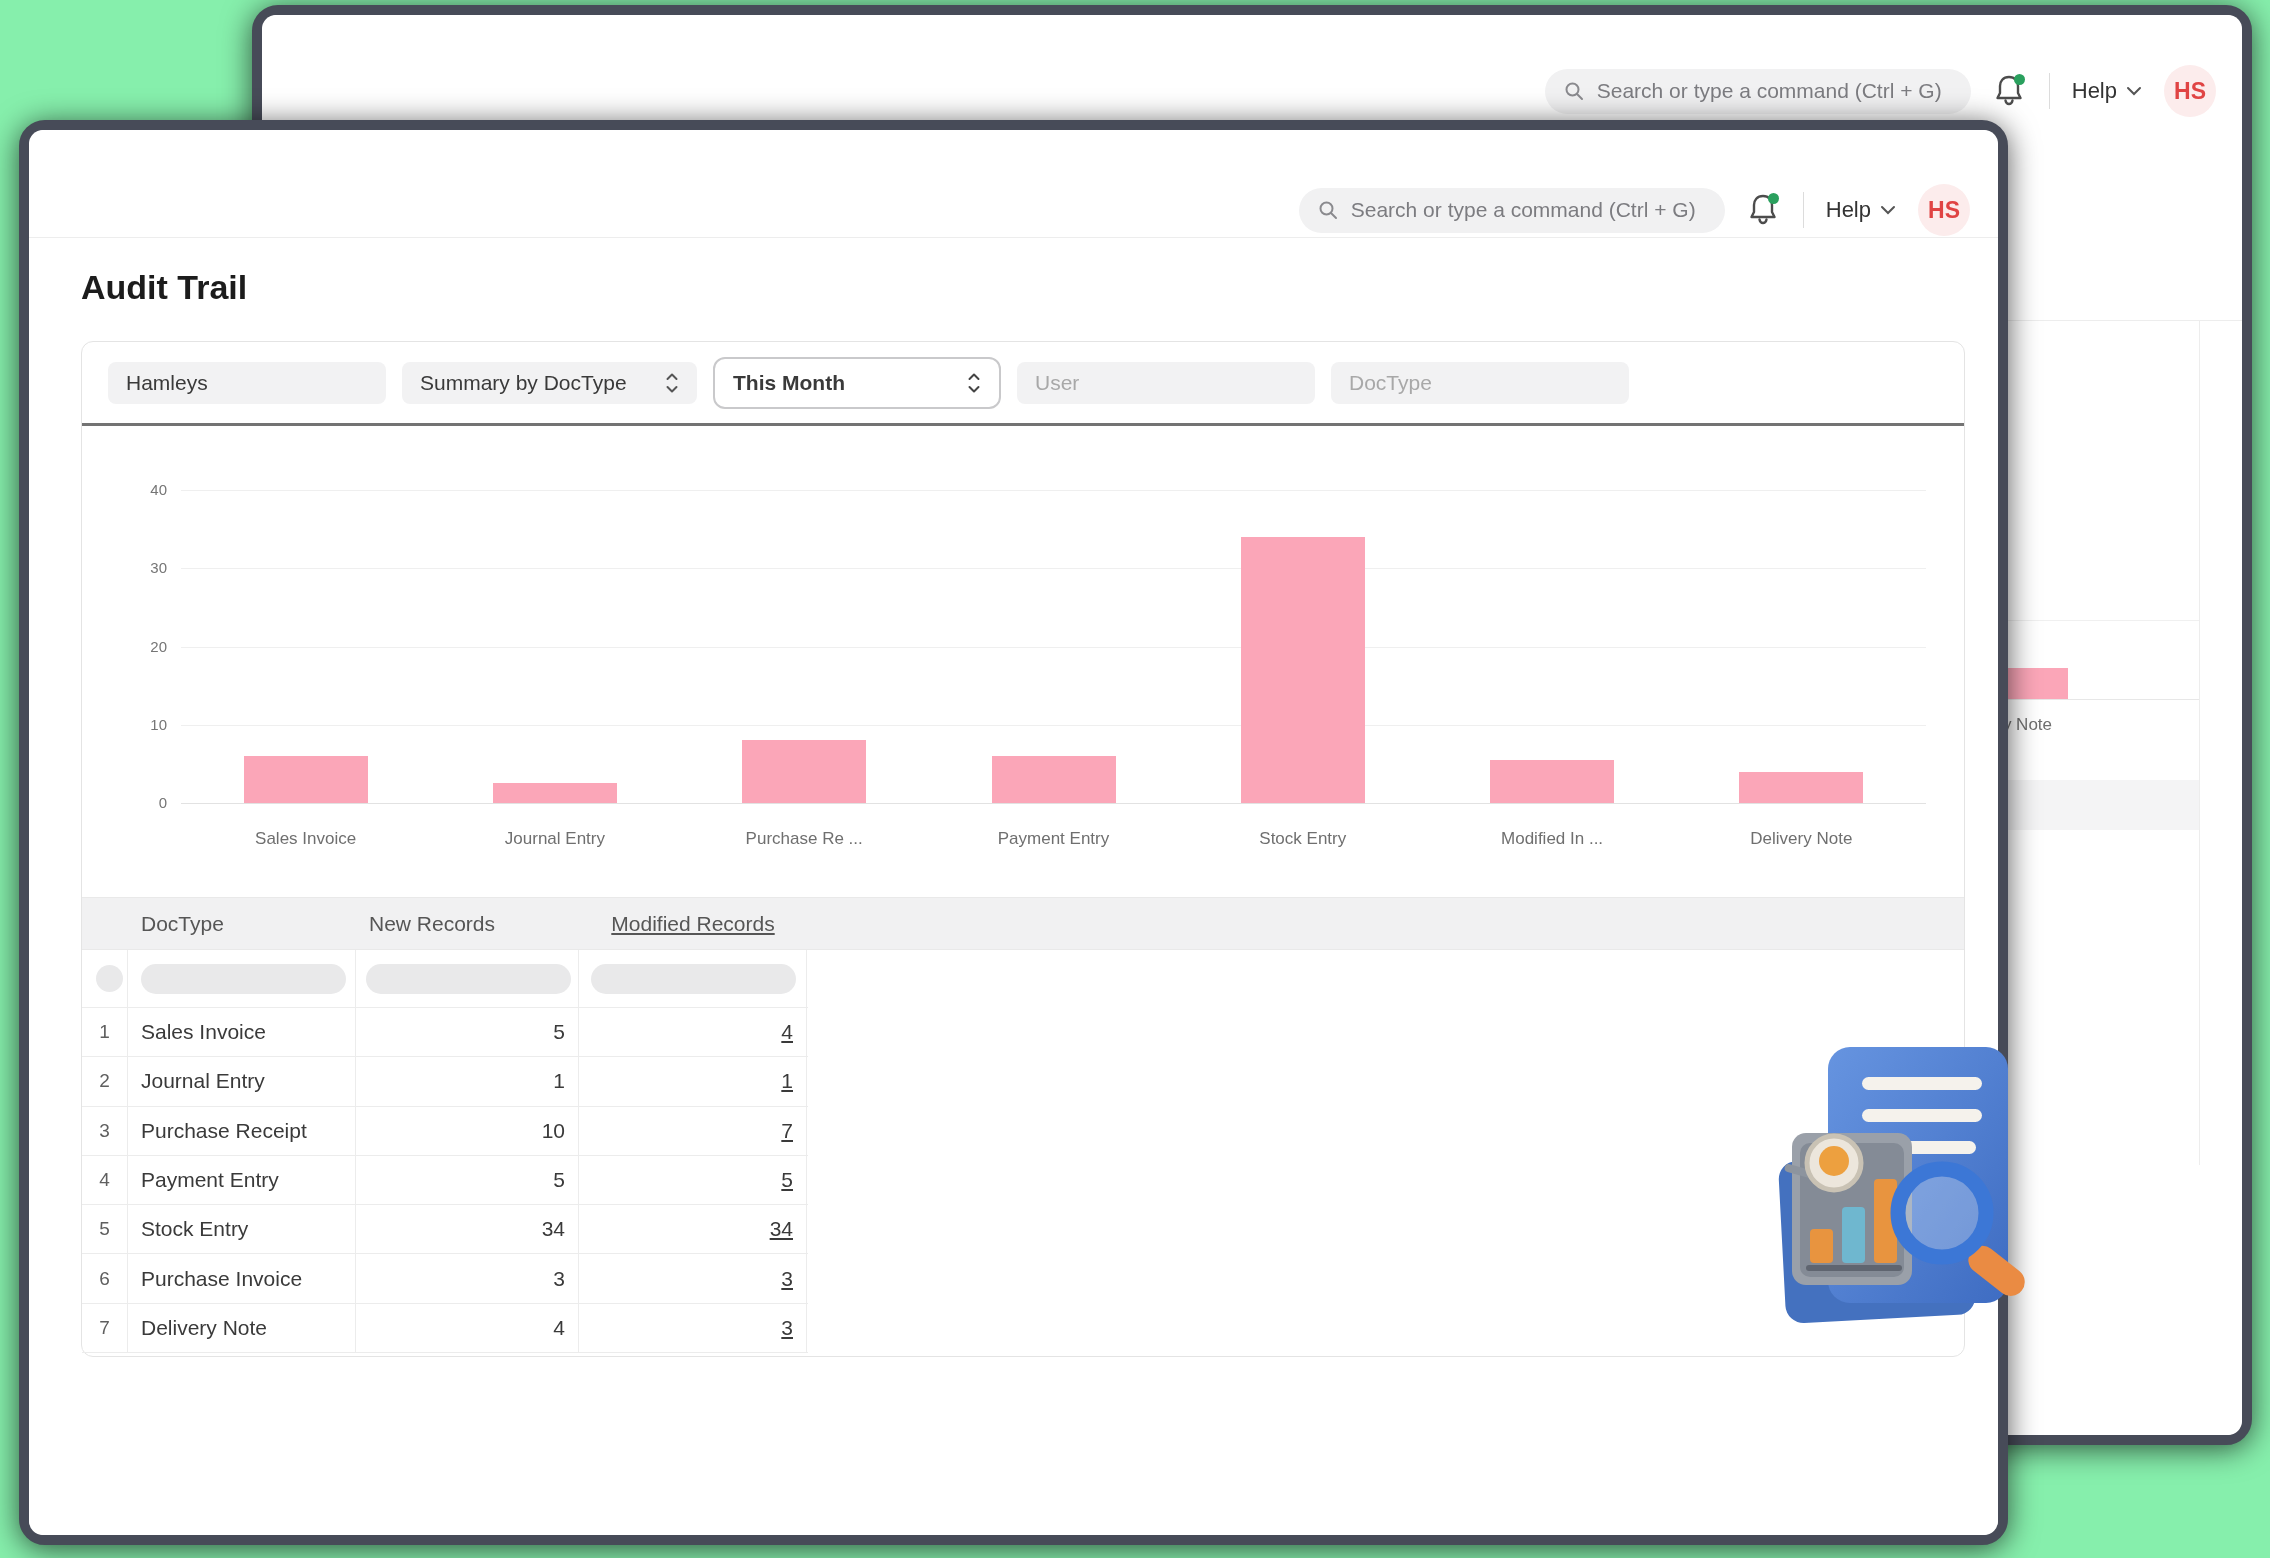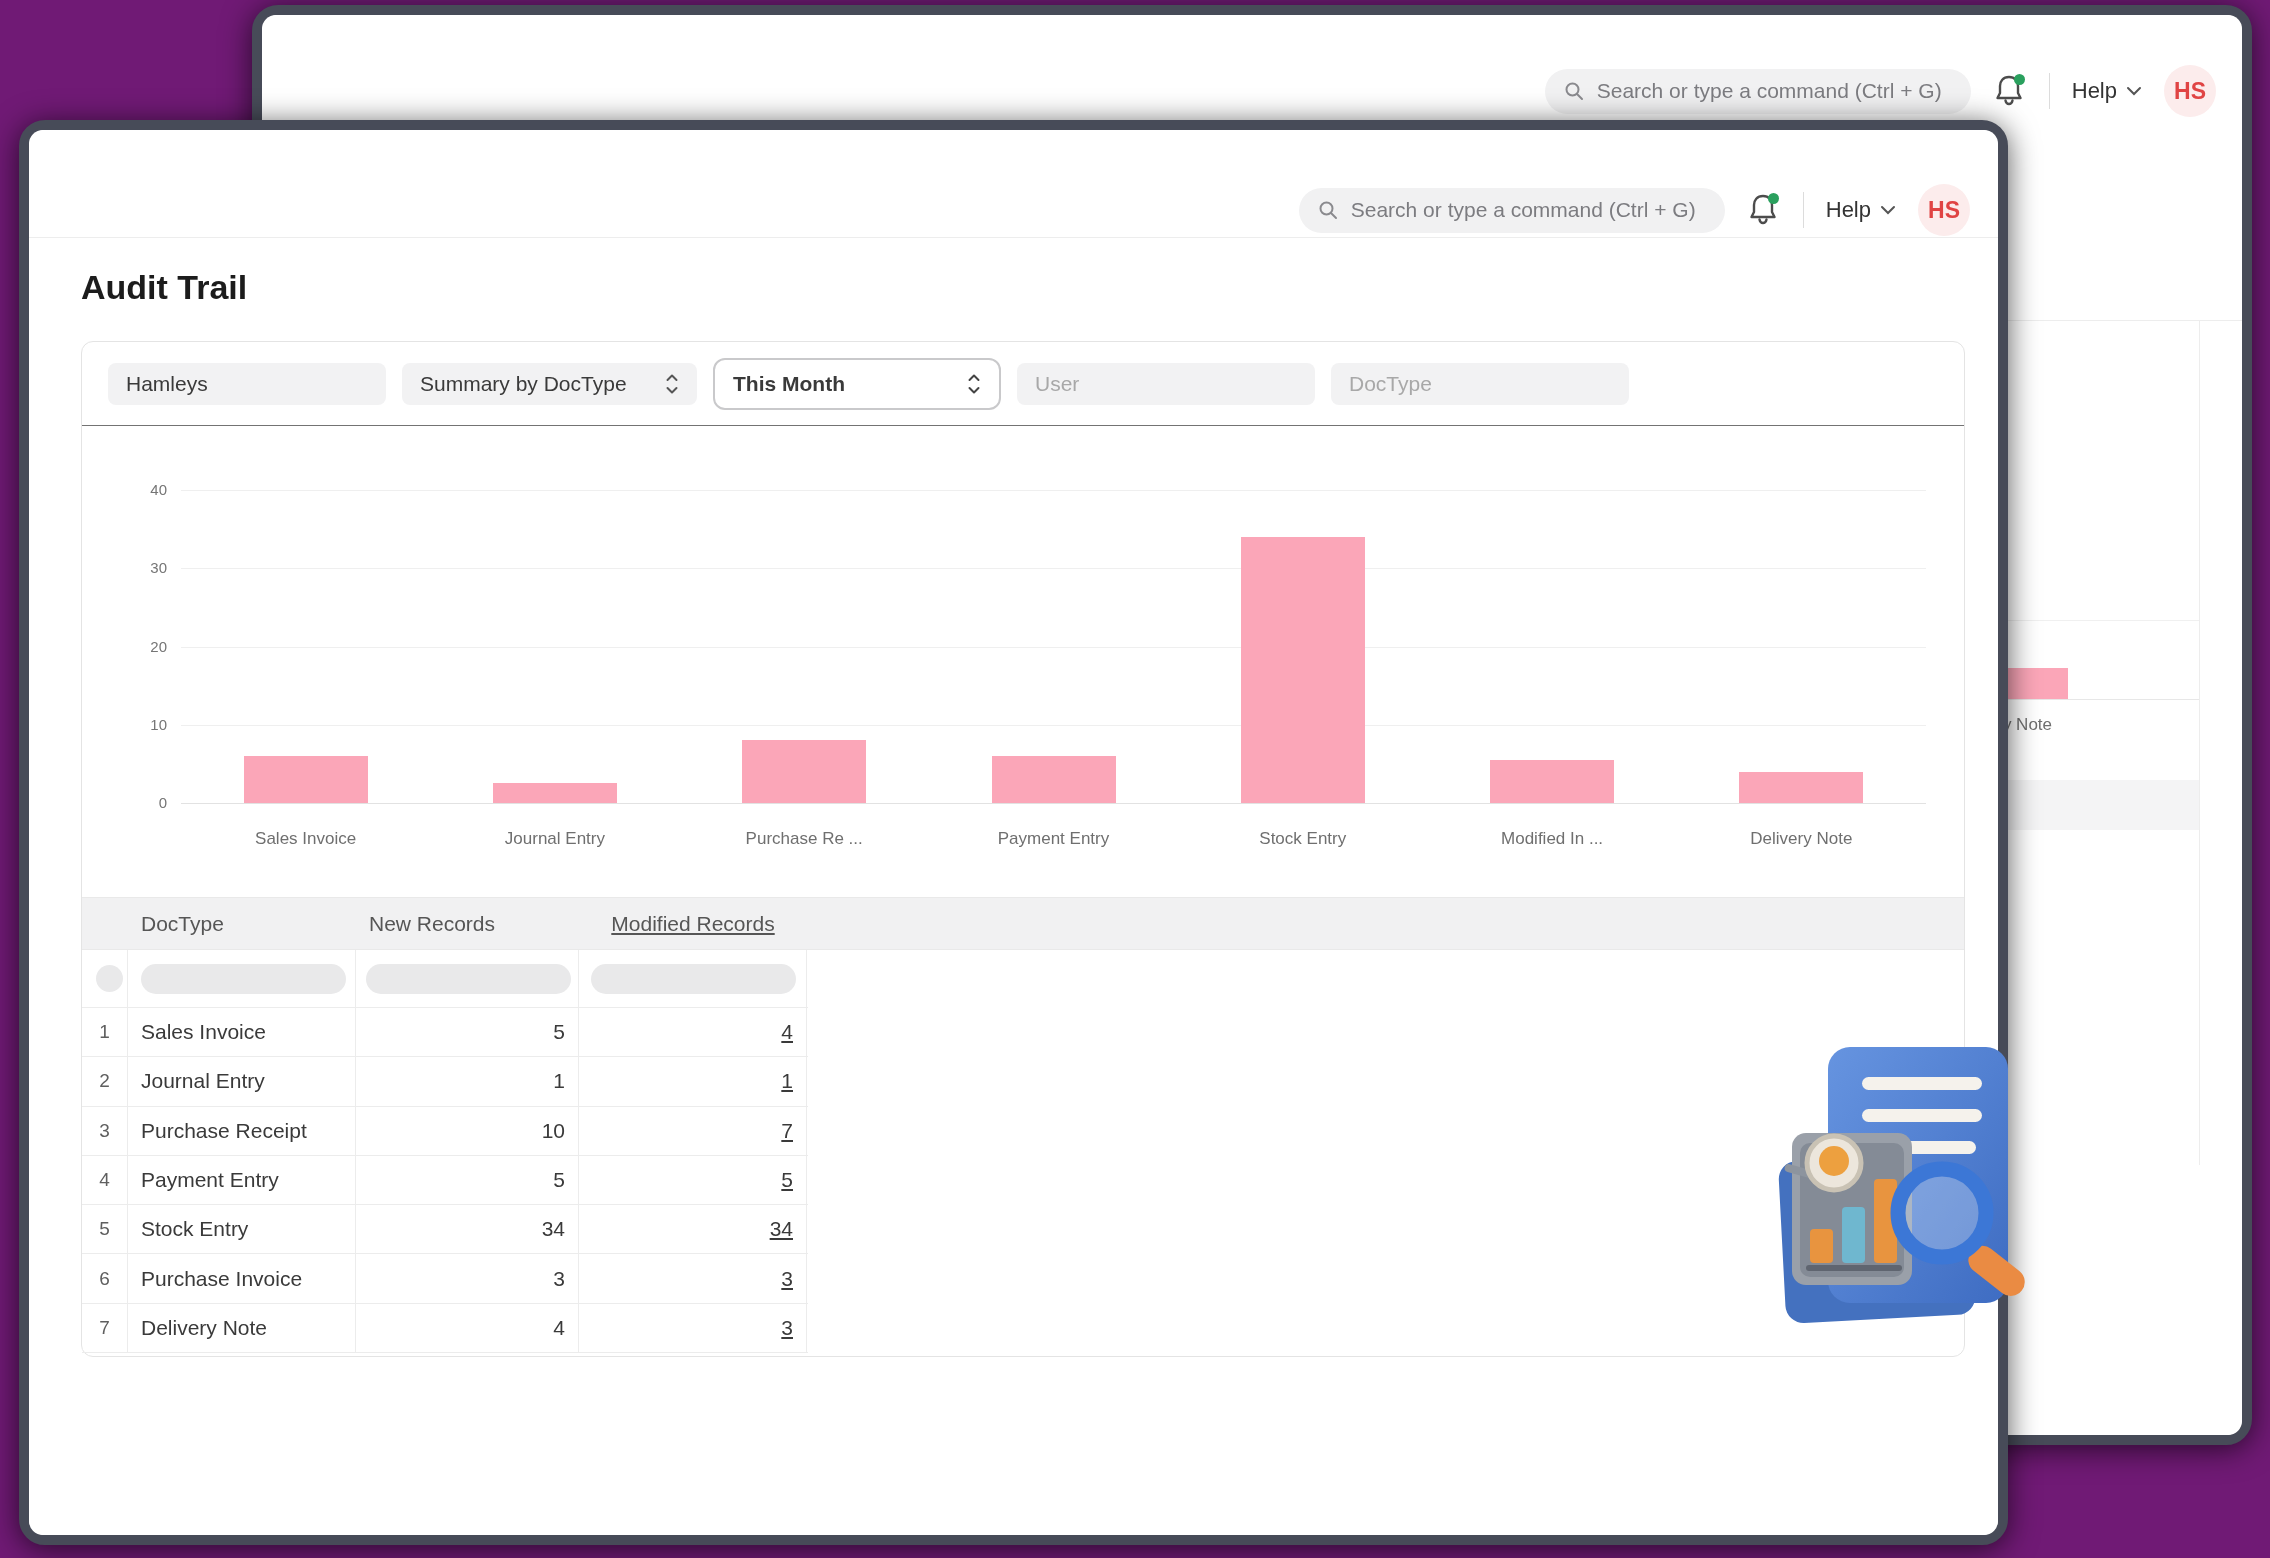--- a/index.html
+++ b/index.html
@@ -1,18 +1,18 @@
 <!DOCTYPE html>
 <html style="--pink: #fba6b8; --red: #e04444; --green: #2aa05e;"><head>
 <meta charset="utf-8">
 <style>
   * { margin:0; padding:0; box-sizing:border-box; }
   html,body { background:#000; }
   body { font-family:"Liberation Sans", sans-serif; }
-  .canvas { position:relative; width:2270px; height:1558px; background:#701a75; overflow:hidden; }
+  .canvas { position:relative; width:2270px; height:1558px; background:#86efac; overflow:hidden; }
 
   
   .window { position:absolute; background:#fff; border:10px solid #474b58; border-radius:26px;
             box-shadow:0 4px 30px rgba(0,0,0,.65); }
   .back-window  { left:252px; top:5px;   width:2000px; height:1440px; z-index:1; }
   .front-window { left:19px;  top:120px; width:1989px; height:1425px; z-index:2; }
   .win-inner { position:absolute; inset:0; overflow:hidden; border-radius:14px; background:#fff; }
 
   
   .topbar { position:absolute; top:50px; right:26px; display:flex; align-items:center; gap:22px; height:52px; }
@@ -33,21 +33,21 @@
   .bw-bar  { position:absolute; left:1690px; top:653px; width:116px; height:31px; background:var(--pink,#fba6b8); }
   .bw-xlabel { position:absolute; left:1688px; top:700px; font-size:17px; color:#6f6f6f; white-space:nowrap; }
   .bw-band { position:absolute; left:1610px; top:765px; width:328px; height:50px; background:#f4f4f5; }
   .bw-vline { position:absolute; left:1937px; top:305px; width:1px; height:845px; background:#ededed; }
 
   
   .page-title { position:absolute; left:52px; top:138px; font-size:34px; font-weight:bold; color:#1c1c1c; }
   .card { position:absolute; left:52px; top:211px; width:1884px; height:1016px; border:1px solid #e4e4e4;
           border-radius:12px; background:#fff; }
 
-  .filter-row { position:absolute; left:0; top:0; width:100%; height:84px; border-bottom:1px solid #737373;
+  .filter-row { position:absolute; left:0; top:0; width:100%; height:84px; border-bottom:3px solid #737373;
                 display:flex; align-items:center; gap:16px; padding:0 26px; }
   .field { height:42px; border-radius:8px; background:#f2f2f3; display:flex; align-items:center;
            padding:0 18px; font-size:21px; color:#3a3a3a; }
   .f-company { width:278px; }
   .f-select  { width:295px; justify-content:space-between; cursor:pointer; }
   .f-range   { width:288px; height:52px; background:#fff; border:2px solid #c9c9cb; border-radius:12px;
                font-weight:bold; justify-content:space-between; cursor:pointer; }
   .f-ph { color:#a8a8a8; }
   .f-user { width:298px; } .f-doctype { width:298px; }
 

